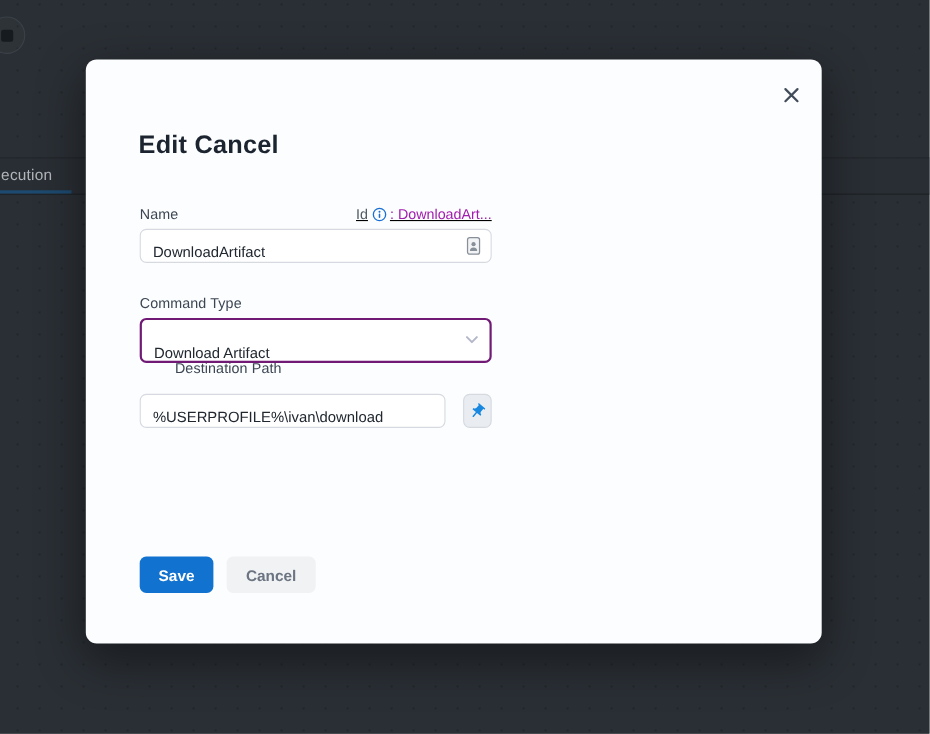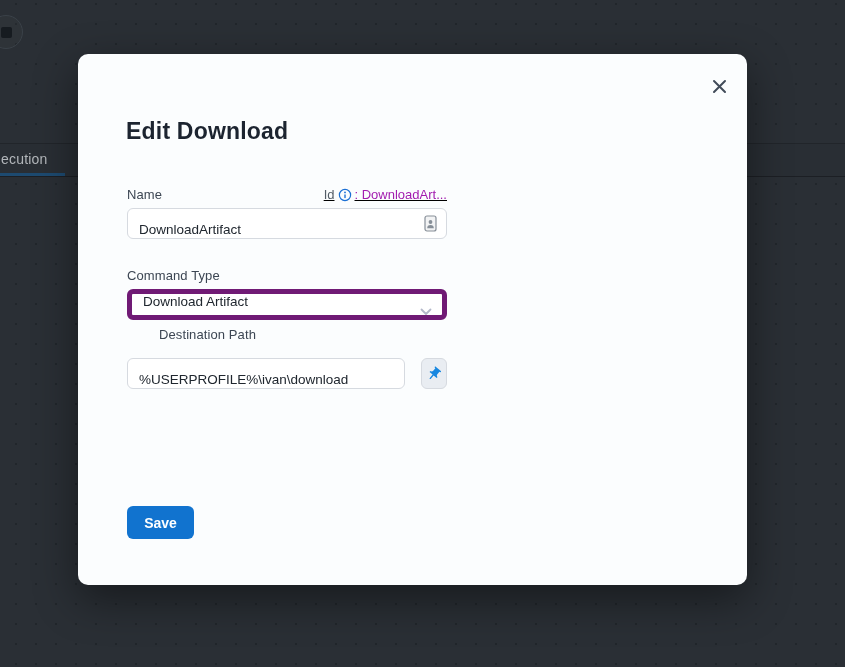--- a/index.html
+++ b/index.html
@@ -92,24 +92,24 @@
     outline: none;
   }
   .name-input-wrap { position: absolute; top: 154px; left: 0; width: 100%; }
   .contact-icon {
     position: absolute; right: 10px; top: 7px; pointer-events: none;
   }
 
   .cmd-label { position: absolute; top: 214px; left: 0; }
   .select {
     position: absolute; top: 235px; left: 0;
-    width: 100%; height: 31px;
-    border: 5px solid #701a75; border-radius: 6px;
+    width: 100%; height: 41px;
+    border: 2px solid #701a75; border-radius: 6px;
     background: #ffffff;
-    display: flex; align-items: flex-start;
+    display: flex; align-items: flex-end;
     padding: 0 11px;
     font-size: 13.5px; color: #20272f;
     cursor: pointer;
   }
   .select .chevron { position: absolute; right: 10px; top: 10px; }
 
   .dest-label { position: absolute; top: 273px; left: 0; margin-left: 32px; }
   .dest-group {
     position: absolute; top: 304px; left: 0;
     width: 100%; height: 31px;
@@ -151,21 +151,21 @@
 </div>
 
 <div class="modal">
 
   <button class="close-btn">
     <svg width="15" height="15" viewBox="0 0 15 15">
       <path d="M2 2 L13 13 M13 2 L2 13" stroke="#414b59" stroke-width="2" stroke-linecap="round" fill="none"></path>
     </svg>
   </button>
 
-  <h1 class="modal-title">Edit Download</h1>
+  <h1 class="modal-title">Edit Cancel</h1>
 
   <div class="form-col">
 
     <div class="name-row">
       <span class="field-label">Name</span>
       <span class="id-wrap">
         <span class="id-prefix">Id</span>
         <span class="info-icon">
           <svg width="14" height="14" viewBox="0 0 14 14">
             <circle cx="7" cy="7" r="5.6" fill="none" stroke="#1a6fd4" stroke-width="1.2"></circle>
@@ -203,16 +203,17 @@
       <input class="text-input" type="text" value="%USERPROFILE%\ivan\download" style="">
       <button class="pin-addon">
         <svg width="16" height="16" viewBox="0 0 24 24" style="transform: rotate(40deg);">
           <path d="M16 9 V4 h1 c0.55 0 1-0.45 1-1 s-0.45-1-1-1 H7 C6.45 2 6 2.45 6 3 s0.45 1 1 1 h1 v5 c0 1.66-1.34 3-3 3 v2 h5.97 v7 l1 1 l1-1 v-7 H19 v-2 c-1.66 0-3-1.34-3-3 z" fill="#1787e0"></path>
         </svg>
       </button>
     </div>
 
     <div class="actions">
       <button class="btn btn-save">Save</button>
+      <button class="btn btn-cancel">Cancel</button>
     </div>
 
   </div>
 </div>
 
 </body></html>

